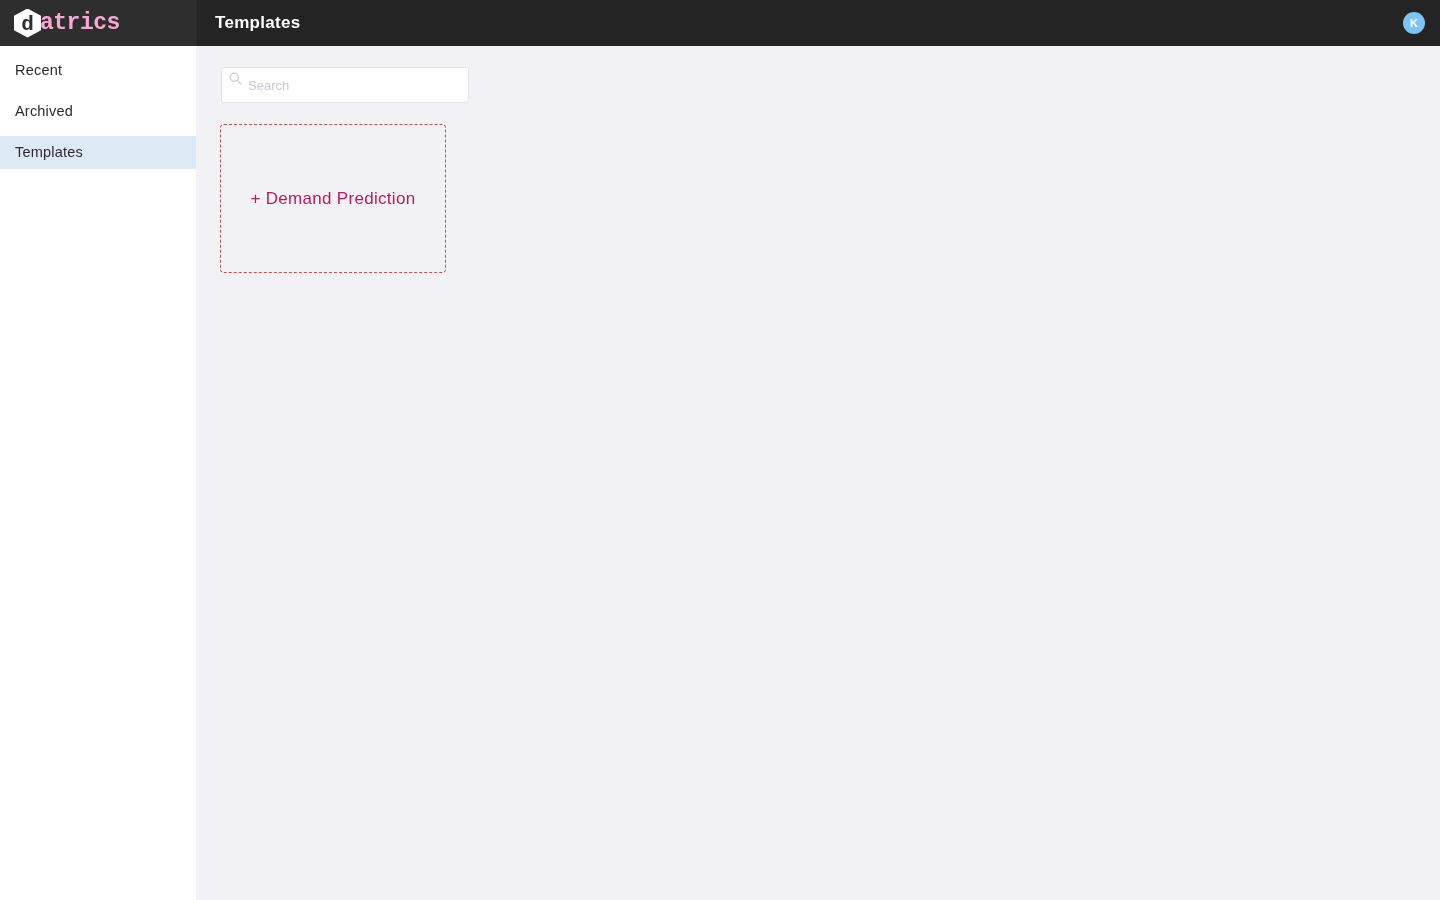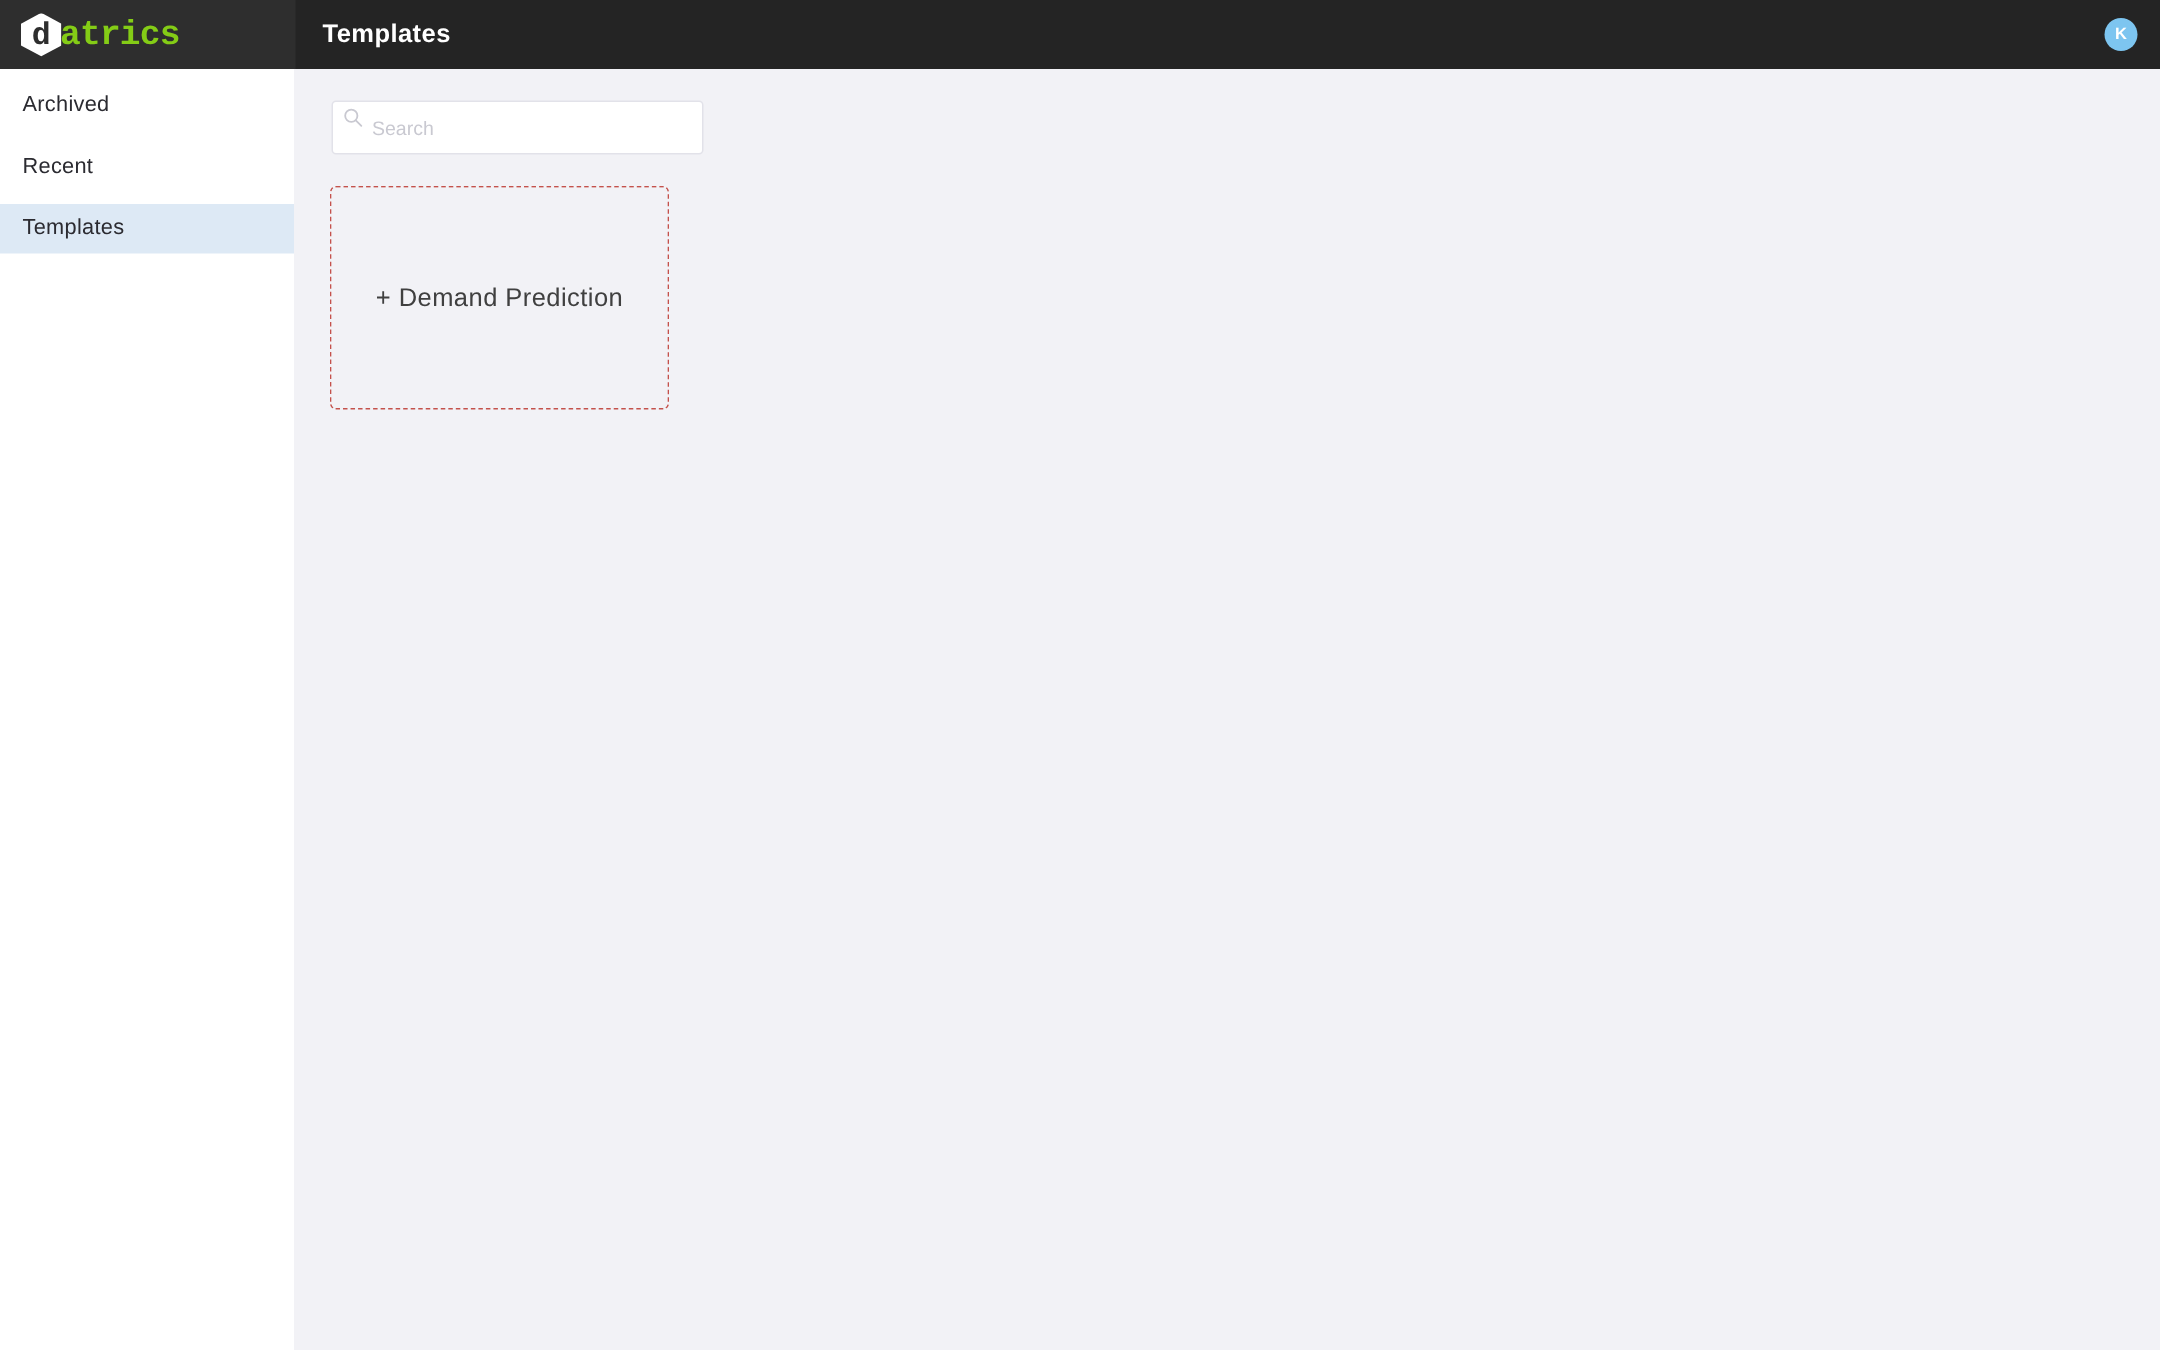--- a/index.html
+++ b/index.html
@@ -35,21 +35,21 @@
   .hex span {
     font-family: "Liberation Mono", monospace;
     font-weight: 700; font-size: 21px;
     color: #2e2e2e;
     line-height: 1;
     transform: translateY(1px);
   }
   .brand {
     font-family: "Liberation Mono", monospace;
     font-weight: 700; font-size: 23px;
-    color: #84cc16;
+    color: #f9a8d4;
     letter-spacing: -0.5px;
     margin-left: -1px;
   }
   .page-title {
     color: #ffffff;
     font-size: 17px; font-weight: 700;
     letter-spacing: 0.3px;
     margin-left: 18px;
   }
   .avatar {
@@ -117,43 +117,43 @@
   }
   .card {
     width: 226px; height: 149px;
     background: transparent;
     border: 1px dashed #c4524c;
     border-radius: 4px;
     display: flex; align-items: center; justify-content: center;
     font-family: "Liberation Sans", sans-serif;
     font-size: 17px; font-weight: 500;
     letter-spacing: 0.3px;
-    color: #404040;
+    color: #be185d;
     cursor: pointer;
   }
 </style>
 </head>
 <body>
 
 <header class="topbar">
   <div class="logo-area">
     <span class="hex">
       <span>d</span>
     </span>
     <span class="brand">atrics</span>
   </div>
   <h1 class="page-title">Templates</h1>
   <div class="avatar">K</div>
 </header>
 
 <div class="layout">
   <aside class="sidebar">
     <nav>
+      <div class="nav-item">Recent</div>
       <div class="nav-item">Archived</div>
-      <div class="nav-item">Recent</div>
       <div class="nav-item active">Templates</div>
     </nav>
   </aside>
 
   <main class="main">
     <div class="search-box">
       <svg class="search-icon" viewBox="0 0 14 14">
         <circle cx="5.6" cy="5.6" r="4.4" fill="none" stroke="#c9c9d1" stroke-width="1.3"></circle>
         <line x1="9" y1="9" x2="12.8" y2="12.8" stroke="#c9c9d1" stroke-width="1.3" stroke-linecap="round"></line>
       </svg>

